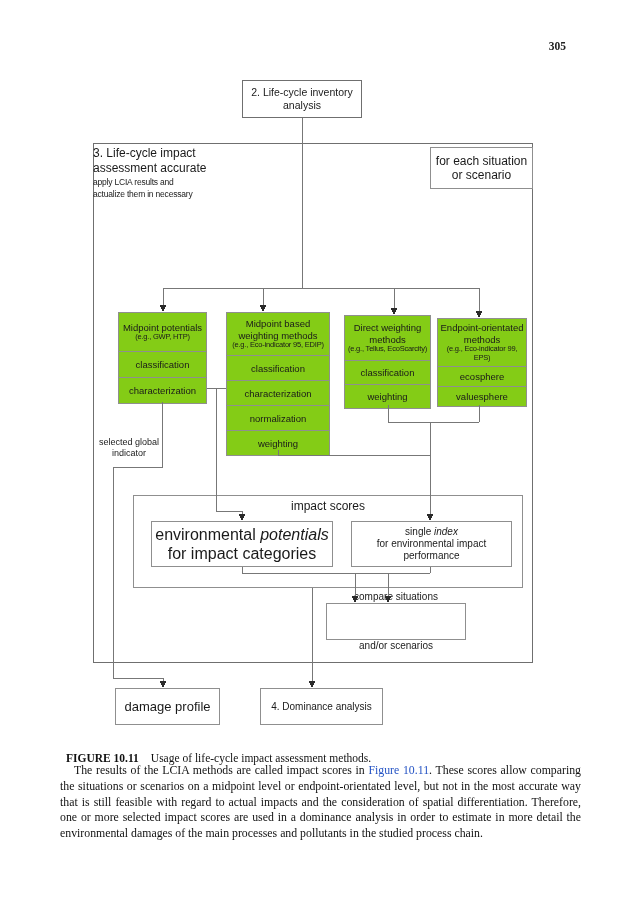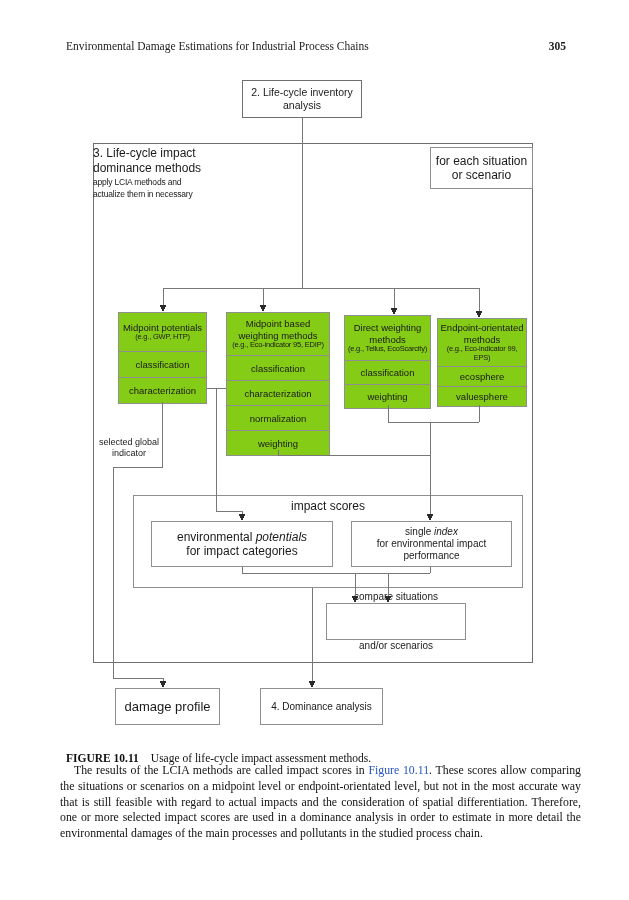--- a/index.html
+++ b/index.html
@@ -32,55 +32,54 @@
           font-size:9.5px;}
   .m1{left:118px;top:312px;width:89px;}  .m1 .hd{height:38px;} .m1 .row{height:25px;}
   .m2{left:226px;top:312px;width:104px;} .m2 .hd{height:42px;} .m2 .row{height:24px;}
   .m3{left:344px;top:315px;width:87px;}  .m3 .hd{height:44px;} .m3 .row{height:23px;}
   .m4{left:437px;top:318px;width:90px;}  .m4 .hd{height:47px;} .m4 .row{height:19px;}
   .sgi{position:absolute;left:97px;top:437px;width:64px;text-align:center;
        font-size:9px;line-height:1.25;}
   .impact-container{left:133px;top:495px;width:390px;height:93px;border:1px solid #8f8f8f;
        position:absolute;box-sizing:border-box;}
   .impact-label{position:absolute;left:133px;top:499px;width:390px;text-align:center;font-size:12px;}
-  .envpot{left:151px;top:521px;width:182px;height:46px;font-size:12px;}
+  .envpot{left:151px;top:521px;width:182px;height:46px;font-size:16px;}
   .sindex{left:351px;top:521px;width:161px;height:46px;font-size:10px;}
   .compare{left:326px;top:603px;width:140px;height:37px;font-size:10px;gap:37px;}
   .damage{left:115px;top:688px;width:105px;height:37px;font-size:13px;}
   .dominance{left:260px;top:688px;width:123px;height:37px;font-size:10px;}
   .connectors{position:absolute;left:0;top:0;pointer-events:none;}
   
   .caption{position:absolute;left:66px;top:740px;width:514px;
        font-family:"Liberation Serif",serif;font-size:11.5px;color:#111;}
   .caption b{font-weight:bold;margin-right:12px;}
   .body-text{position:absolute;left:60px;top:763px;width:521px;
        font-family:"Liberation Serif",serif;font-size:11.8px;line-height:15.8px;
        text-align:justify;text-indent:14px;color:#111;margin:0;}
   .fig-link{color:#2453c4;text-decoration:none;cursor:pointer;}
 </style>
 </head>
 <body>
 
 <div class="page">
 
-  <div class="running-head">Environmental Damage Estimations for Industrial Process Chains</div>
   <div class="page-number">305</div>
 
   <div>
 
     <div class="dbox inventory">
       <span>2. Life-cycle inventory</span>
       <span>analysis</span>
     </div>
 
     <div class="outer"></div>
     <div class="outer-title">
       <div class="t1">3. Life-cycle impact</div>
-      <div class="t1">dominance methods</div>
-      <div class="t2">apply LCIA methods and</div>
+      <div class="t1">assessment accurate</div>
+      <div class="t2">apply LCIA results and</div>
       <div class="t2">actualize them in necessary</div>
     </div>
 
     <div class="dbox situation thin">
       <span>for each situation</span>
       <span>or scenario</span>
     </div>
 
     <div class="method m1">
       <div class="hd">

